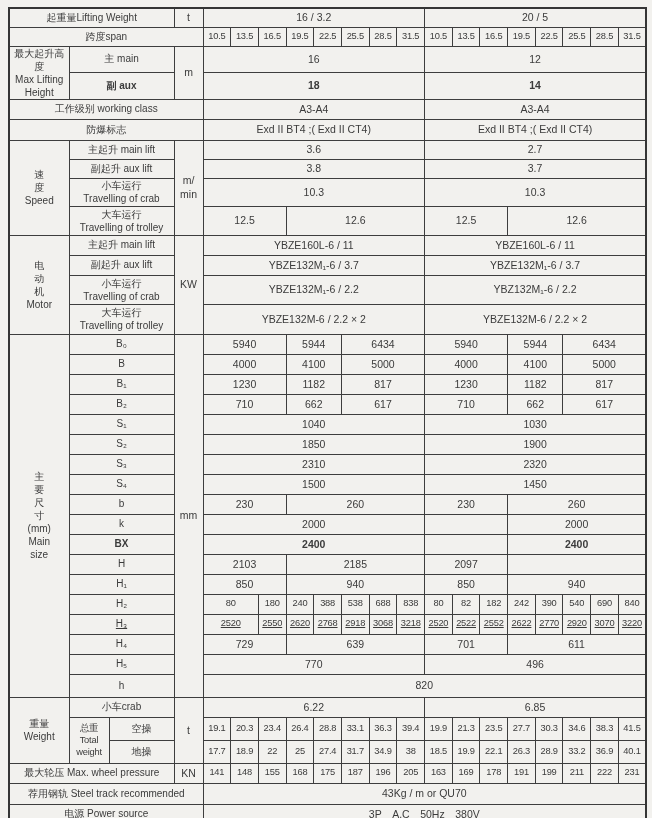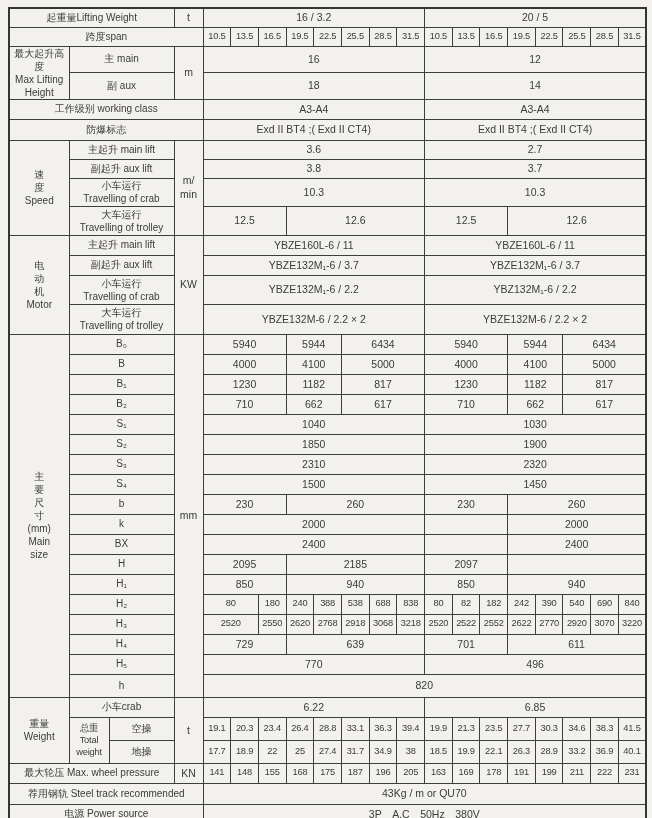--- a/index.html
+++ b/index.html
@@ -94,21 +94,21 @@
         </tr>
         <tr style="height: 23px; padding-left: 44px;">
           <td rowspan="2" class="lab ml">最大起升高度
 Max Lifting
 Height</td>
           <td colspan="2" class="lab">主 main</td>
           <td rowspan="2" class="unit">m</td>
           <td colspan="8" class="d">16</td>
           <td colspan="8" class="d">12</td>
         </tr>
-        <tr style="height: 23px;">
+        <tr style="height: 23px; font-weight: bold;">
           <td colspan="2" class="lab">副 aux</td>
           <td colspan="8" class="d">18</td>
           <td colspan="8" class="d">14</td>
         </tr>
         <tr style="height: 20px;">
           <td colspan="4" class="lab">工作级别 working class</td>
           <td colspan="8" class="d">A3-A4</td>
           <td colspan="8" class="d">A3-A4</td>
         </tr>
         <tr style="height: 21px;">
@@ -242,29 +242,29 @@
           <td colspan="5" class="d">260</td>
           <td colspan="3" class="d">230</td>
           <td colspan="5" class="d">260</td>
         </tr>
         <tr style="height: 20px;">
           <td colspan="2" class="lab">k</td>
           <td colspan="8" class="d">2000</td>
           <td colspan="3" class="d"></td>
           <td colspan="5" class="d">2000</td>
         </tr>
-        <tr style="height: 20px;">
+        <tr style="height: 20px; font-weight: bold;">
           <td colspan="2" class="lab">BX</td>
           <td colspan="8" class="d">2400</td>
           <td colspan="3" class="d"></td>
           <td colspan="5" class="d">2400</td>
         </tr>
         <tr style="height: 20px;">
           <td colspan="2" class="lab">H</td>
-          <td colspan="3" class="d">2095</td>
+          <td colspan="3" class="d">2103</td>
           <td colspan="5" class="d">2185</td>
           <td colspan="3" class="d">2097</td>
           <td colspan="5" class="d"></td>
         </tr>
         <tr style="height: 20px; margin-left: 44px;">
           <td colspan="2" class="lab">H₁</td>
           <td colspan="3" class="d">850</td>
           <td colspan="5" class="d">940</td>
           <td colspan="3" class="d">850</td>
           <td colspan="5" class="d">940</td>
@@ -280,21 +280,21 @@
           <td class="d sm">838</td>
           <td class="d sm">80</td>
           <td class="d sm">82</td>
           <td class="d sm">182</td>
           <td class="d sm">242</td>
           <td class="d sm">390</td>
           <td class="d sm">540</td>
           <td class="d sm">690</td>
           <td class="d sm">840</td>
         </tr>
-        <tr style="height: 20px;">
+        <tr style="height: 20px; text-decoration: underline;">
           <td colspan="2" class="lab">H₃</td>
           <td colspan="2" class="d sm">2520</td>
           <td class="d sm">2550</td>
           <td class="d sm">2620</td>
           <td class="d sm">2768</td>
           <td class="d sm">2918</td>
           <td class="d sm">3068</td>
           <td class="d sm">3218</td>
           <td class="d sm">2520</td>
           <td class="d sm">2522</td>

